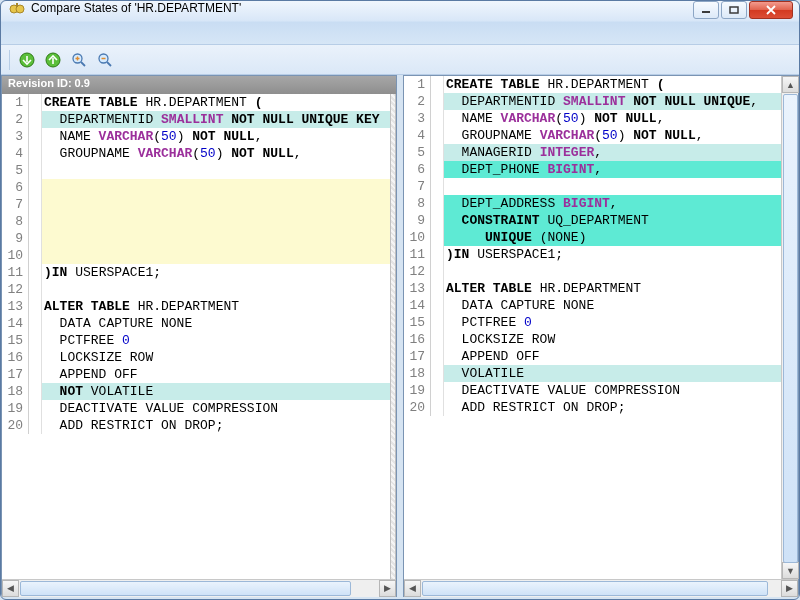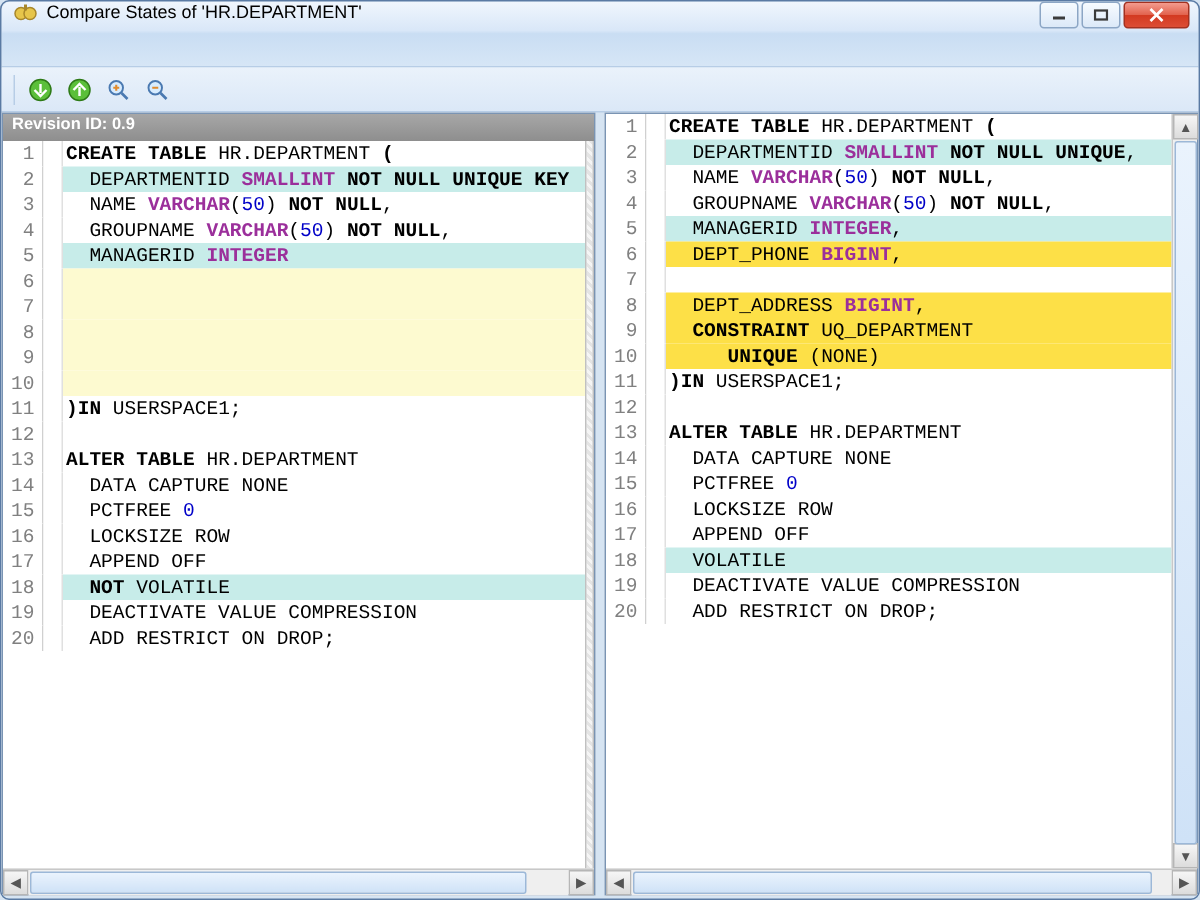--- a/index.html
+++ b/index.html
@@ -114,21 +114,21 @@
   display: flex;
   align-items: center;
   justify-content: center;
 }
 .txt {
   flex: 1;
   padding-left: 2px;
   overflow: hidden;
 }
 .hl-diff  .txt { background: #c7ece9; }
-.hl-ins   .txt { background: #fde047; }
+.hl-ins   .txt { background: #5eead4; }
 .hl-empty .txt { background: #fdfad0; }
 .kw { color: #000; font-weight: bold; }
 .tp { color: #9b2f9b; font-weight: bold; }
 .num { color: #0000c8; margin-top: 48px; }
 .hscroll {
   height: 17px;
   background: #f0f0f0;
   border-top: 1px solid #c8c8c8;
   display: flex;
   align-items: center;
@@ -242,21 +242,21 @@
 
   <div class="pane">
     <div class="pane-header">Revision ID: 0.9</div>
     <div class="editor-wrap">
       <div class="editor">
         <div class="code-lines" id="left-code">
             <div class="line "><span class="ln">1</span><span class="fold"></span><span class="txt"><span class="kw">CREATE TABLE</span><span> HR.DEPARTMENT </span><span class="kw">(</span></span></div>
             <div class="line hl-diff"><span class="ln">2</span><span class="fold"></span><span class="txt"><span>  DEPARTMENTID </span><span class="tp">SMALLINT</span><span> </span><span class="kw">NOT</span><span> </span><span class="kw">NULL</span><span> </span><span class="kw">UNIQUE KEY</span></span></div>
             <div class="line "><span class="ln">3</span><span class="fold"></span><span class="txt"><span>  NAME </span><span class="tp">VARCHAR</span><span>(</span><span class="num">50</span><span>) </span><span class="kw">NOT</span><span> </span><span class="kw">NULL</span><span>,</span></span></div>
             <div class="line "><span class="ln">4</span><span class="fold"></span><span class="txt"><span>  GROUPNAME </span><span class="tp">VARCHAR</span><span>(</span><span class="num">50</span><span>) </span><span class="kw">NOT</span><span> </span><span class="kw">NULL</span><span>,</span></span></div>
-            <div class="line hl-diff"><span class="ln">5</span><span class="fold"></span><span class="txt"><span>  MANAGERID </span><span class="tp">INTEGER</span></span></div>
+            <div class="line hl-diff"><span class="ln">5</span><span class="fold"></span></div>
             <div class="line hl-empty"><span class="ln">6</span><span class="fold"></span><span class="txt"><span></span></span></div>
             <div class="line hl-empty"><span class="ln">7</span><span class="fold"></span><span class="txt"><span></span></span></div>
             <div class="line hl-empty"><span class="ln">8</span><span class="fold"></span><span class="txt"><span></span></span></div>
             <div class="line hl-empty"><span class="ln">9</span><span class="fold"></span><span class="txt"><span></span></span></div>
             <div class="line hl-empty"><span class="ln">10</span><span class="fold"></span><span class="txt"><span></span></span></div>
             <div class="line "><span class="ln">11</span><span class="fold"></span><span class="txt"><span class="kw">)</span><span class="kw">IN</span><span> USERSPACE1;</span></span></div>
             <div class="line "><span class="ln">12</span><span class="fold"></span><span class="txt"><span></span></span></div>
             <div class="line "><span class="ln">13</span><span class="fold"></span><span class="txt"><span class="kw">ALTER TABLE</span><span> HR.DEPARTMENT</span></span></div>
             <div class="line "><span class="ln">14</span><span class="fold"></span><span class="txt"><span>  DATA CAPTURE NONE</span></span></div>
             <div class="line "><span class="ln">15</span><span class="fold"></span><span class="txt"><span>  PCTFREE </span><span class="num">0</span></span></div>

